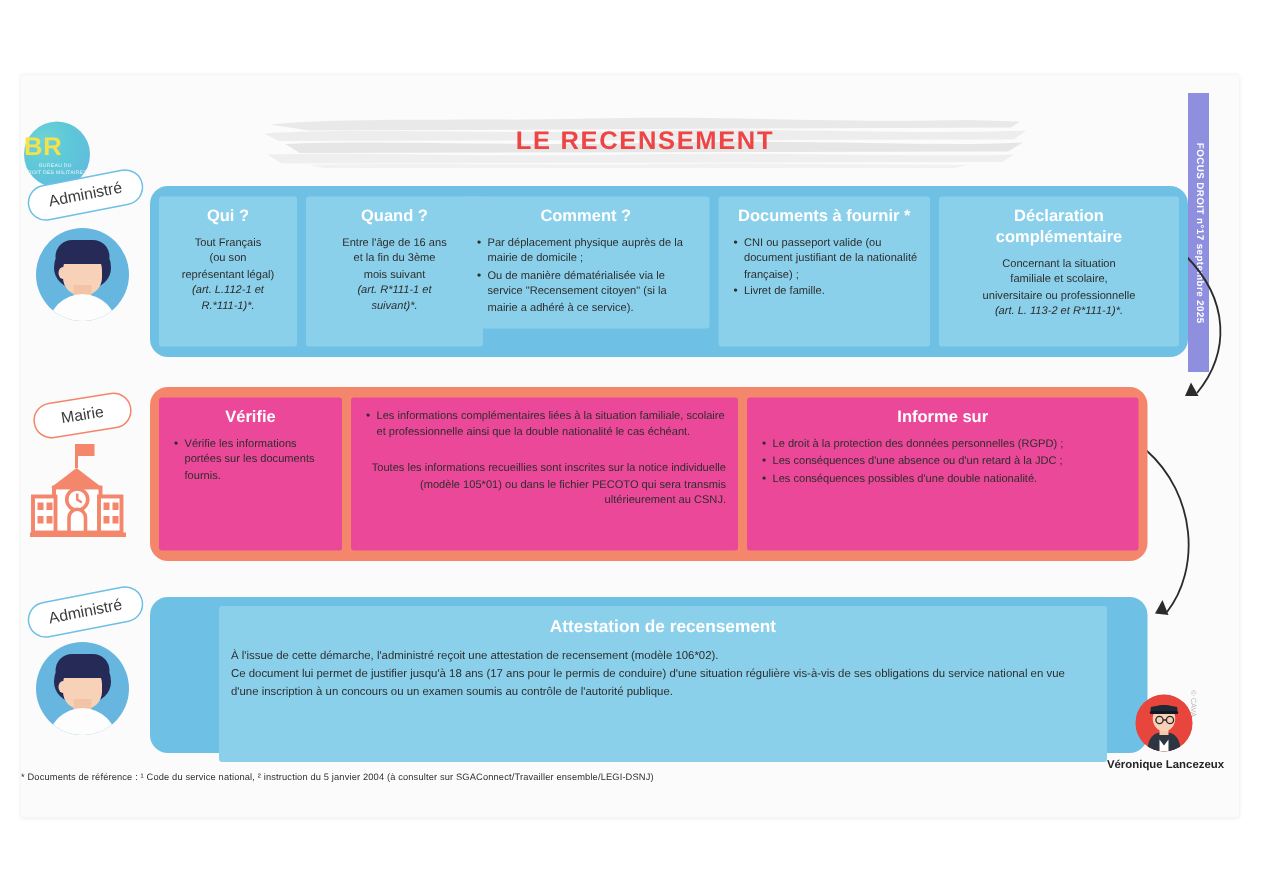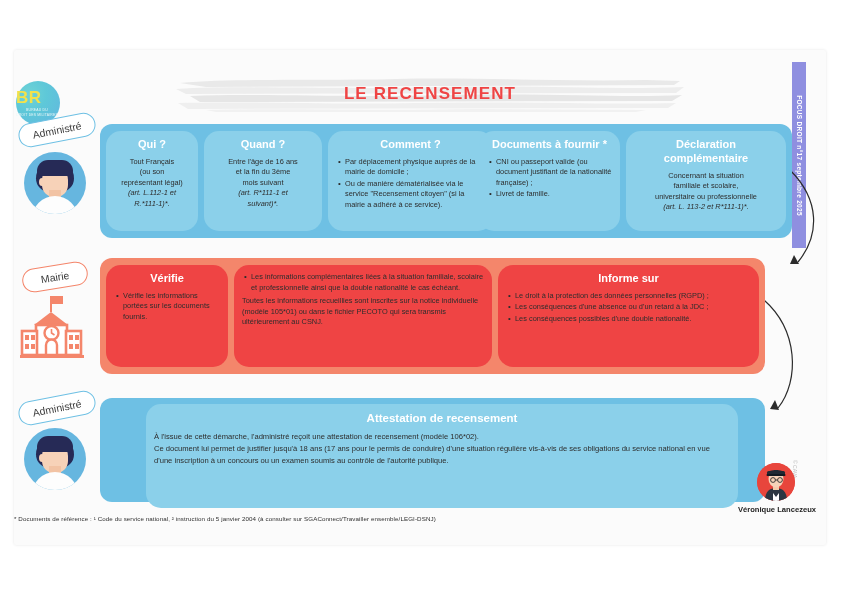--- a/index.html
+++ b/index.html
@@ -119,26 +119,26 @@
 
   
   .row-band{
     position:absolute;border-radius:12px;
   }
   #band-blue{left:100px;top:124px;width:692px;height:114px;background:#6ec0e4;}
   #band-orange{left:100px;top:258px;width:665px;height:116px;background:#f4866b;}
   #band-bottom{left:100px;top:398px;width:665px;height:104px;background:#6ec0e4;}
 
   .card{
-    position:absolute;border-radius:15px;
+    position:absolute;border-radius:2px;
     box-sizing:border-box;
     padding:7px 8px 7px 8px;
   }
   .card-blue{background:#8bd0ea;}
-  .card-orange{background:#ef4444;}
+  .card-orange{background:#ec4899;}
   .card-bottom{background:#8bd0ea;}
 
   .card h3{
     margin:0 0 5px 0;text-align:center;color:#ffffff;
     font-size:11px;font-weight:bold;line-height:1.25;
   }
   .card .body{
     color:#2d2d2d;font-size:7.4px;line-height:1.42;
   }
   .card .body.center{text-align:center;}
@@ -149,21 +149,21 @@
     position:relative;margin:0 0 1px 0;padding-left:0;
   }
   .card li:before{
     content:"•";position:absolute;left:-7px;top:-1px;color:#2d2d2d;font-size:8px;
   }
   .it{font-style:italic;}
 
   
   #card-qui{left:106px;top:131px;width:92px;height:100px;}
   #card-quand{left:204px;top:131px;width:118px;height:100px;}
-  #card-comment{left:308px;top:131px;width:165px;height:100px;margin-left:20px;}
+  #card-comment{left:308px;top:131px;width:165px;height:88px;}
   #card-docs{left:479px;top:131px;width:141px;height:100px;}
   #card-decl{left:626px;top:131px;width:160px;height:100px;}
 
   
   #card-verifie{left:106px;top:265px;width:122px;height:102px;}
   #card-recueille{left:234px;top:265px;width:258px;height:102px;}
   #card-informe{left:498px;top:265px;width:261px;height:102px;}
 
   
   #card-attestation{left:146px;top:404px;width:592px;height:104px;}
@@ -331,21 +331,21 @@
         <li>Vérifie les informations portées sur les documents fournis.</li>
       </ul>
     </div>
   </div>
 
   <div class="card card-orange" id="card-recueille">
     <div class="body">
       <ul>
         <li>Les informations complémentaires liées à la situation familiale, scolaire et professionnelle ainsi que la double nationalité le cas échéant.</li>
       </ul>
-      <div style="margin-top:3px;">Toutes les informations recueillies sont inscrites sur la notice individuelle (modèle 105*01) ou dans le fichier PECOTO qui sera transmis ultérieurement au CSNJ.</div>
+      <div style="margin-top:14px;text-align:right;">Toutes les informations recueillies sont inscrites sur la notice individuelle (modèle 105*01) ou dans le fichier PECOTO qui sera transmis ultérieurement au CSNJ.</div>
     </div>
   </div>
 
   <div class="card card-orange" id="card-informe">
     <h3>Informe sur</h3>
     <div class="body">
       <ul>
         <li>Le droit à la protection des données personnelles (RGPD) ;</li>
         <li>Les conséquences d'une absence ou d'un retard à la JDC ;</li>
         <li>Les conséquences possibles d'une double nationalité.</li>

